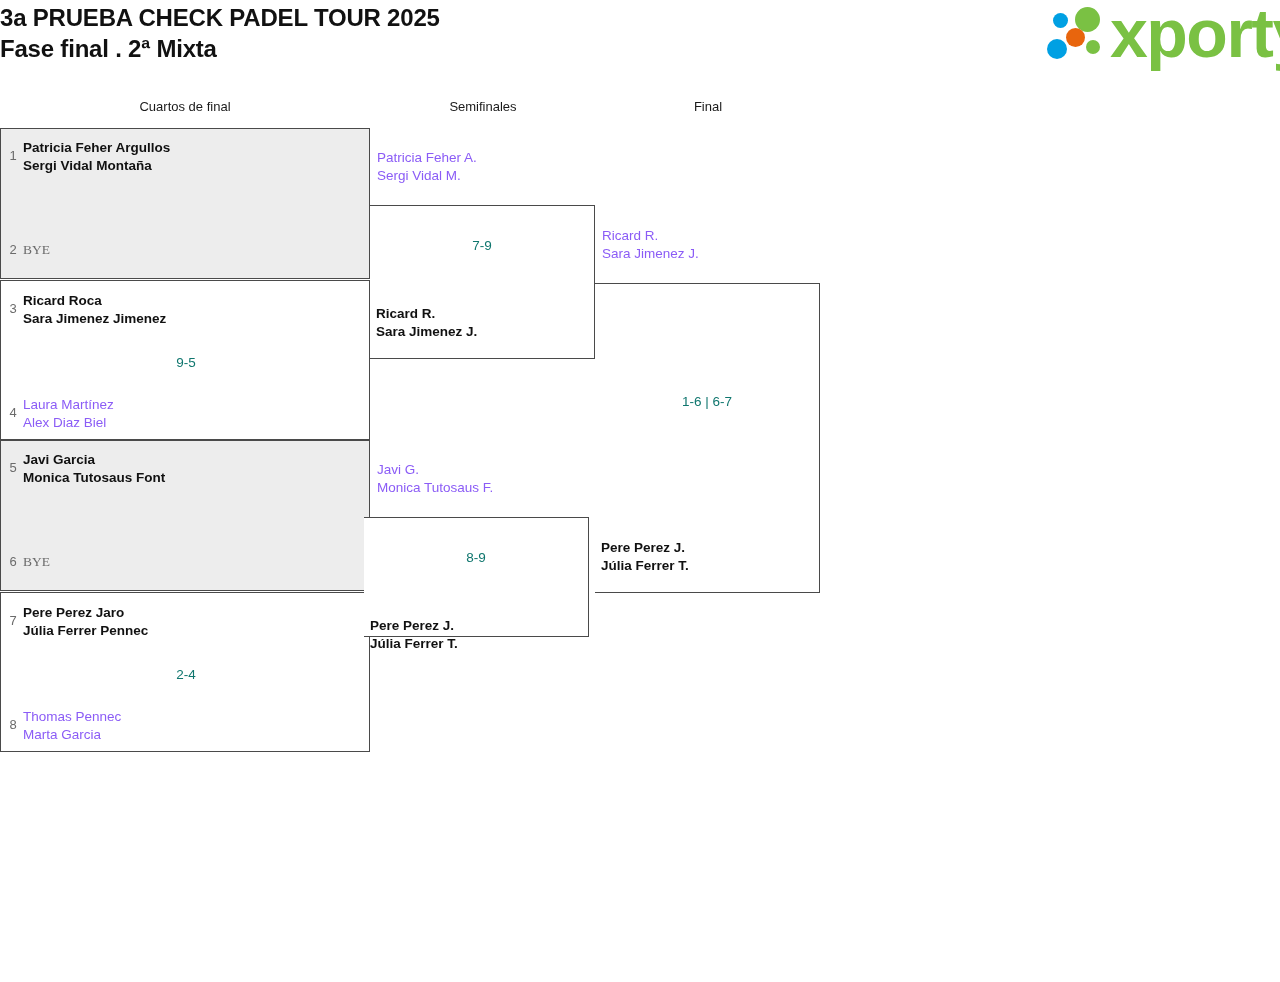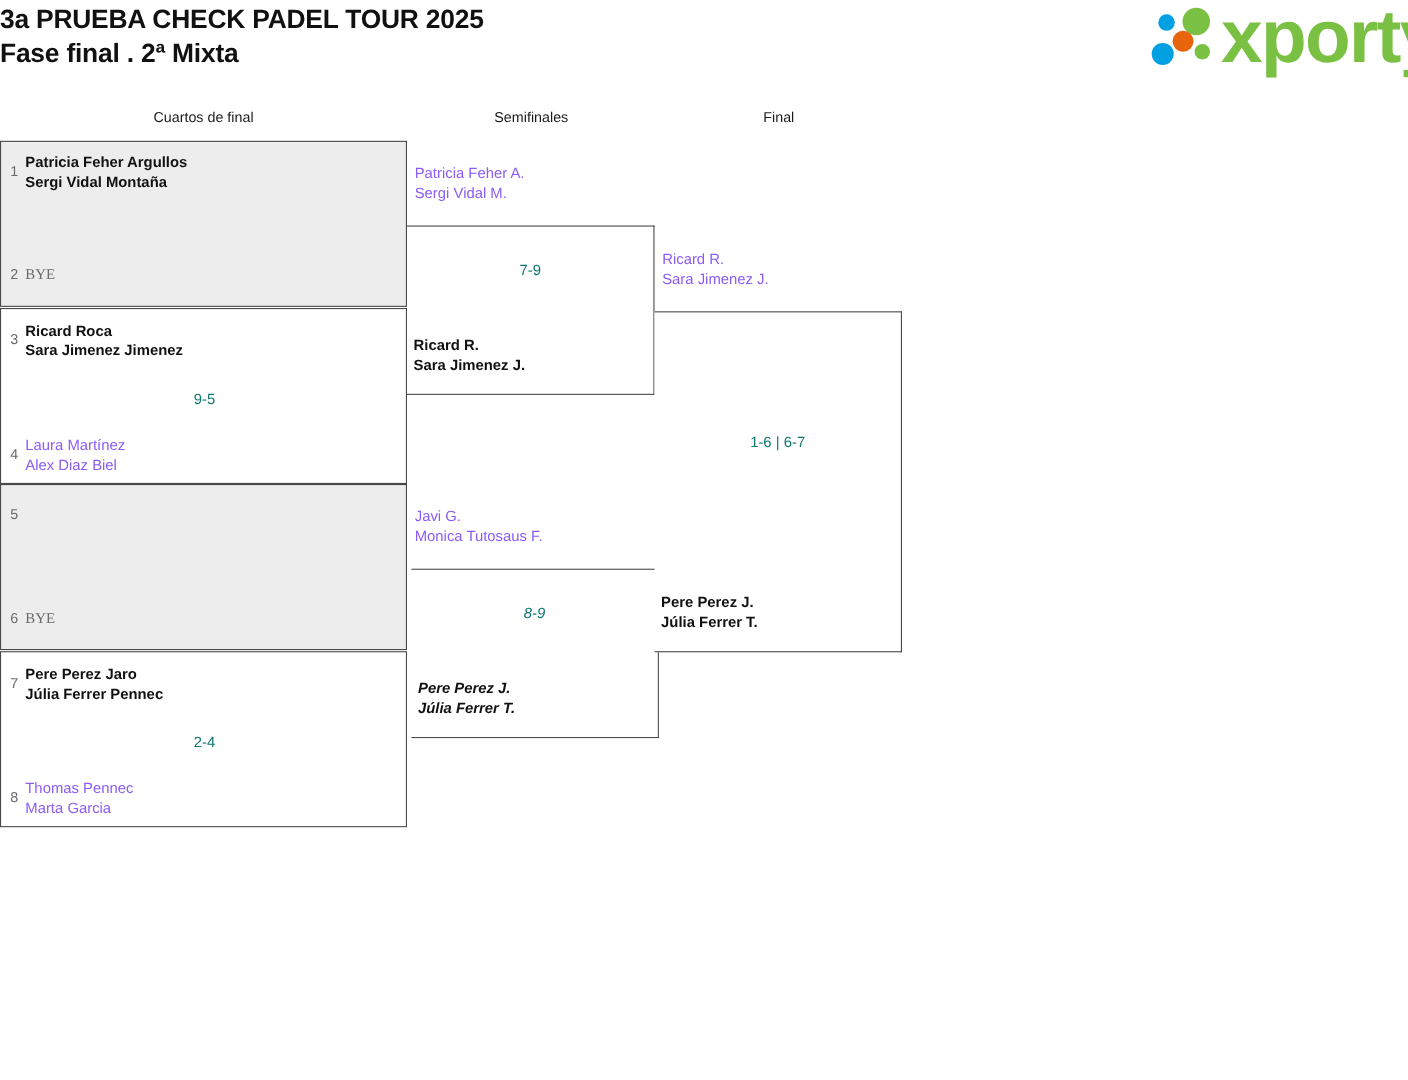--- a/index.html
+++ b/index.html
@@ -161,20 +161,24 @@
       <span class="names">
         <span class="n">Laura Martínez</span>
         <span class="n">Alex Diaz Biel</span>
       </span>
     </div>
   </div>
 
   <div class="mbox shaded" style="left:0px; top:440px; width:370px; height:151px;">
     <div class="entry" style="left:2px; top:10px;">
       <span class="seed">5</span>
+      <span class="names win">
+        <span class="n">Javi Garcia</span>
+        <span class="n">Monica Tutosaus Font</span>
+      </span>
     </div>
     <div class="score" style="left:80px; top:66px; width:210px;"></div>
     <div class="entry" style="left:2px; top:112px;">
       <span class="seed" style="padding-top:0;">6</span>
       <span class="bye">BYE</span>
     </div>
   </div>
 
   <div class="mbox" style="left:0px; top:592px; width:370px; height:160px;">
     <div class="entry" style="left:2px; top:11px;">
@@ -211,21 +215,21 @@
     </div>
   </div>
 
   <div class="entry" style="left:377px; top:461px;">
     <span class="names">
       <span class="n">Javi G.</span>
       <span class="n">Monica Tutosaus F.</span>
     </span>
   </div>
 
-  <div class="mbox no-left" style="left:374px; top:517px; width:225px; height:154px;font-style:italic;">
+  <div class="mbox no-left" style="left:364px; top:517px; width:225px; height:120px;">
     <div class="score" style="left:0px; top:31px; width:224px;">8-9</div>
     <div class="entry" style="left:6px; top:99px;">
       <span class="names win">
         <span class="n">Pere Perez J.</span>
         <span class="n">Júlia Ferrer T.</span>
       </span>
     </div>
   </div>
 
   <div class="entry" style="left:602px; top:227px;">

